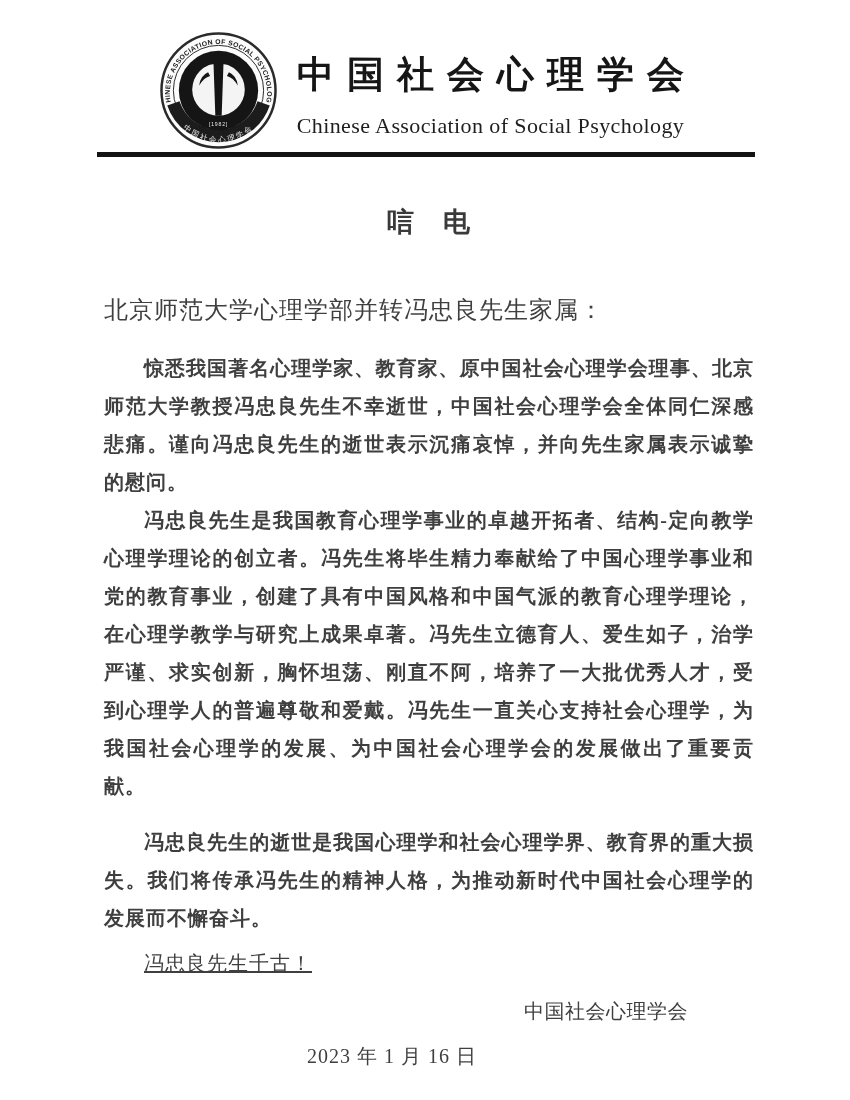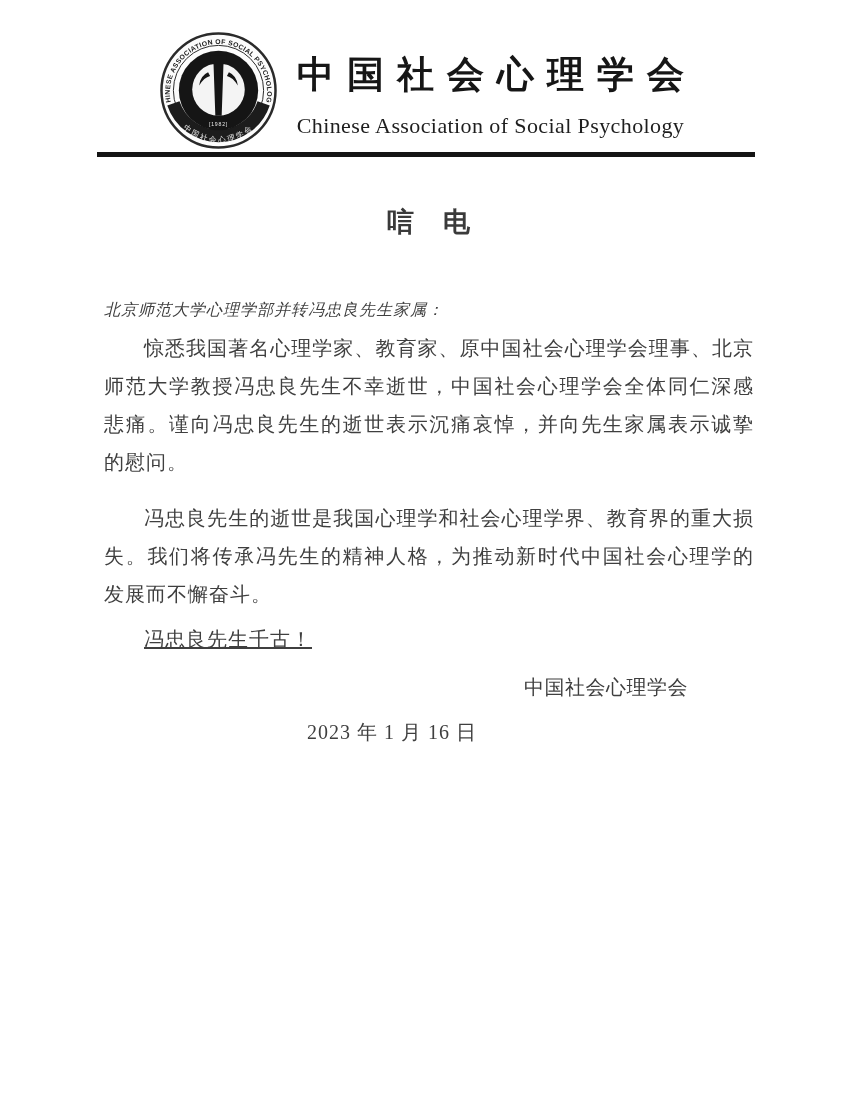--- a/index.html
+++ b/index.html
@@ -62,33 +62,33 @@
   .letter-title {
     margin: 46px 0 0 0;
     text-align: center;
     font-family: Liberation Serif, serif;
     font-size: 27px;
     font-weight: 700;
     color: #3a3a3a;
     letter-spacing: 1px;
   }
   .salutation {
-    margin: 51px 0 0 0;
-    font-size: 16px;
+    margin: 51px 0 20px 0;
+    font-size: 24px;
     line-height: 38px;
     letter-spacing: 1px;
-    font-style: italic;
   }
   .para {
     margin: 0;
     font-size: 20px;
     line-height: 38px;
     letter-spacing: 1px;
     text-align: justify;
     text-indent: 2em;
+    font-weight: bold;
   }
   .para.gap { margin-top: 18px; }
   .tribute {
     margin: 7px 0 0 0;
     font-size: 20px;
     line-height: 38px;
     letter-spacing: 1px;
     text-indent: 2em;
     text-decoration: underline;
   }
@@ -154,20 +154,21 @@
 
     <div class="rule"></div>
   </header>
 
   <main class="letter-body">
     <h1 class="letter-title">唁　电</h1>
 
     <p class="salutation">北京师范大学心理学部并转冯忠良先生家属：</p>
 
     <p class="para">惊悉我国著名心理学家、教育家、原中国社会心理学会理事、北京师范大学教授冯忠良先生不幸逝世，中国社会心理学会全体同仁深感悲痛。谨向冯忠良先生的逝世表示沉痛哀悼，并向先生家属表示诚挚的慰问。</p>
+    <p class="para">冯忠良先生是我国教育心理学事业的卓越开拓者、结构-定向教学心理学理论的创立者。冯先生将毕生精力奉献给了中国心理学事业和党的教育事业，创建了具有中国风格和中国气派的教育心理学理论，在心理学教学与研究上成果卓著。冯先生立德育人、爱生如子，治学严谨、求实创新，胸怀坦荡、刚直不阿，培养了一大批优秀人才，受到心理学人的普遍尊敬和爱戴。冯先生一直关心支持社会心理学，为我国社会心理学的发展、为中国社会心理学会的发展做出了重要贡献。</p>
     <p class="para gap">冯忠良先生的逝世是我国心理学和社会心理学界、教育界的重大损失。我们将传承冯先生的精神人格，为推动新时代中国社会心理学的发展而不懈奋斗。</p>
 
     <p class="tribute">冯忠良先生千古！</p>
 
     <p class="signature">中国社会心理学会</p>
     <p class="date">2023 年 1 月 16 日</p>
   </main>
 
 </div>
 

